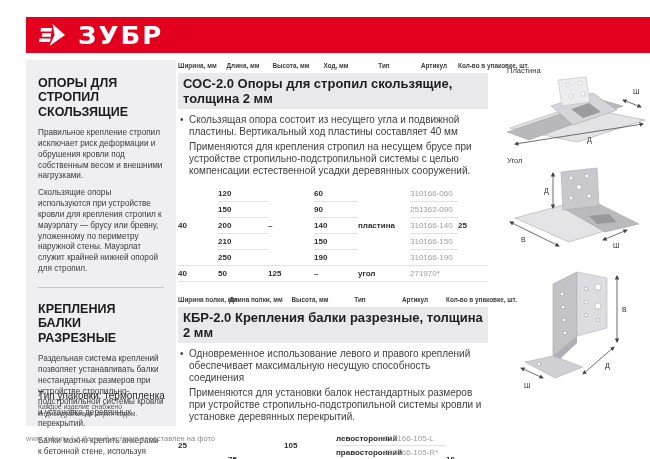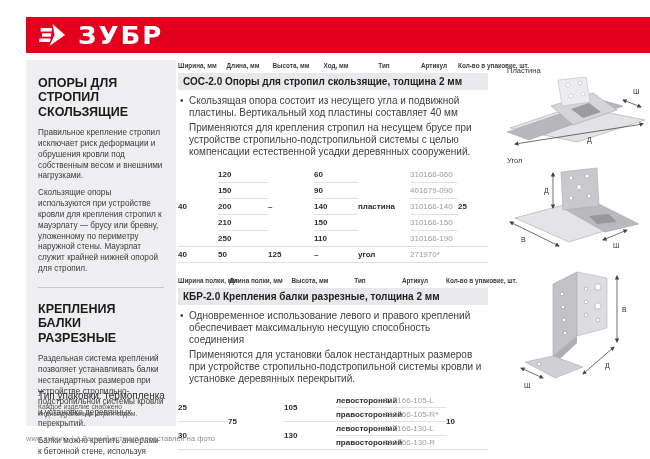--- a/index.html
+++ b/index.html
@@ -24,21 +24,21 @@
   .pack2{font-size:6.8px;color:#5a5a5a;}
 
   
   .content{position:absolute;left:178px;top:62px;width:316px;}
   table{border-collapse:collapse;table-layout:fixed;width:310px;}
   #table2{margin-top:14px;}
   th{font-size:6.4px;font-weight:700;color:#3c3c3c;text-align:center;vertical-align:bottom;
      padding:0 0 4px 0;white-space:nowrap;overflow:visible;}
   th:first-child{text-align:left;}
   th:last-child{text-align:right;}
-  td.bar{background:#e9e9ec;font-size:10px;font-weight:700;color:#1e1e1e;padding:3px 5px;}
+  td.bar{background:#e9e9ec;font-size:13px;font-weight:700;color:#1e1e1e;padding:3px 5px;}
   td.bullets-cell{padding:5px 0 6px 0;}
   .bullet{font-size:10px;color:#3e3e3e;line-height:1.2;padding-left:11px;position:relative;margin-bottom:3px;}
   .bullet.marked:before{content:"\2022";position:absolute;left:2px;top:0;color:#3e3e3e;}
   td.data{font-size:8px;text-align:left;vertical-align:middle;border-bottom:1px solid #e1e1e3;
           color:#2e2e2e;font-weight:700;height:15px;padding:0;}
   #table2 td.data{height:13px;}
   td.data.art{color:#9d9d9f;font-weight:400;}
 
   
   .products{position:absolute;left:505px;top:66px;width:145px;}
@@ -121,35 +121,35 @@
             <td class="data">120</td>
             <td rowspan="5" class="data">–</td>
             <td class="data">60</td>
             <td rowspan="5" class="data">пластина</td>
             <td class="data art">310166-060</td>
             <td rowspan="5" class="data">25</td>
           </tr>
           <tr>
             <td class="data">150</td>
             <td class="data">90</td>
-            <td class="data art">401679-090</td>
+            <td class="data art">251362-090</td>
           </tr>
           <tr>
             <td class="data">200</td>
             <td class="data">140</td>
             <td class="data art">310166-140</td>
           </tr>
           <tr>
             <td class="data">210</td>
             <td class="data">150</td>
             <td class="data art">310166-150</td>
           </tr>
           <tr>
             <td class="data">250</td>
-            <td class="data">110</td>
+            <td class="data">190</td>
             <td class="data art">310166-190</td>
           </tr>
           <tr>
             <td class="data">40</td>
             <td class="data">50</td>
             <td class="data">125</td>
             <td class="data">–</td>
             <td class="data">угол</td>
             <td class="data art">271970*</td>
             <td class="data"></td>

